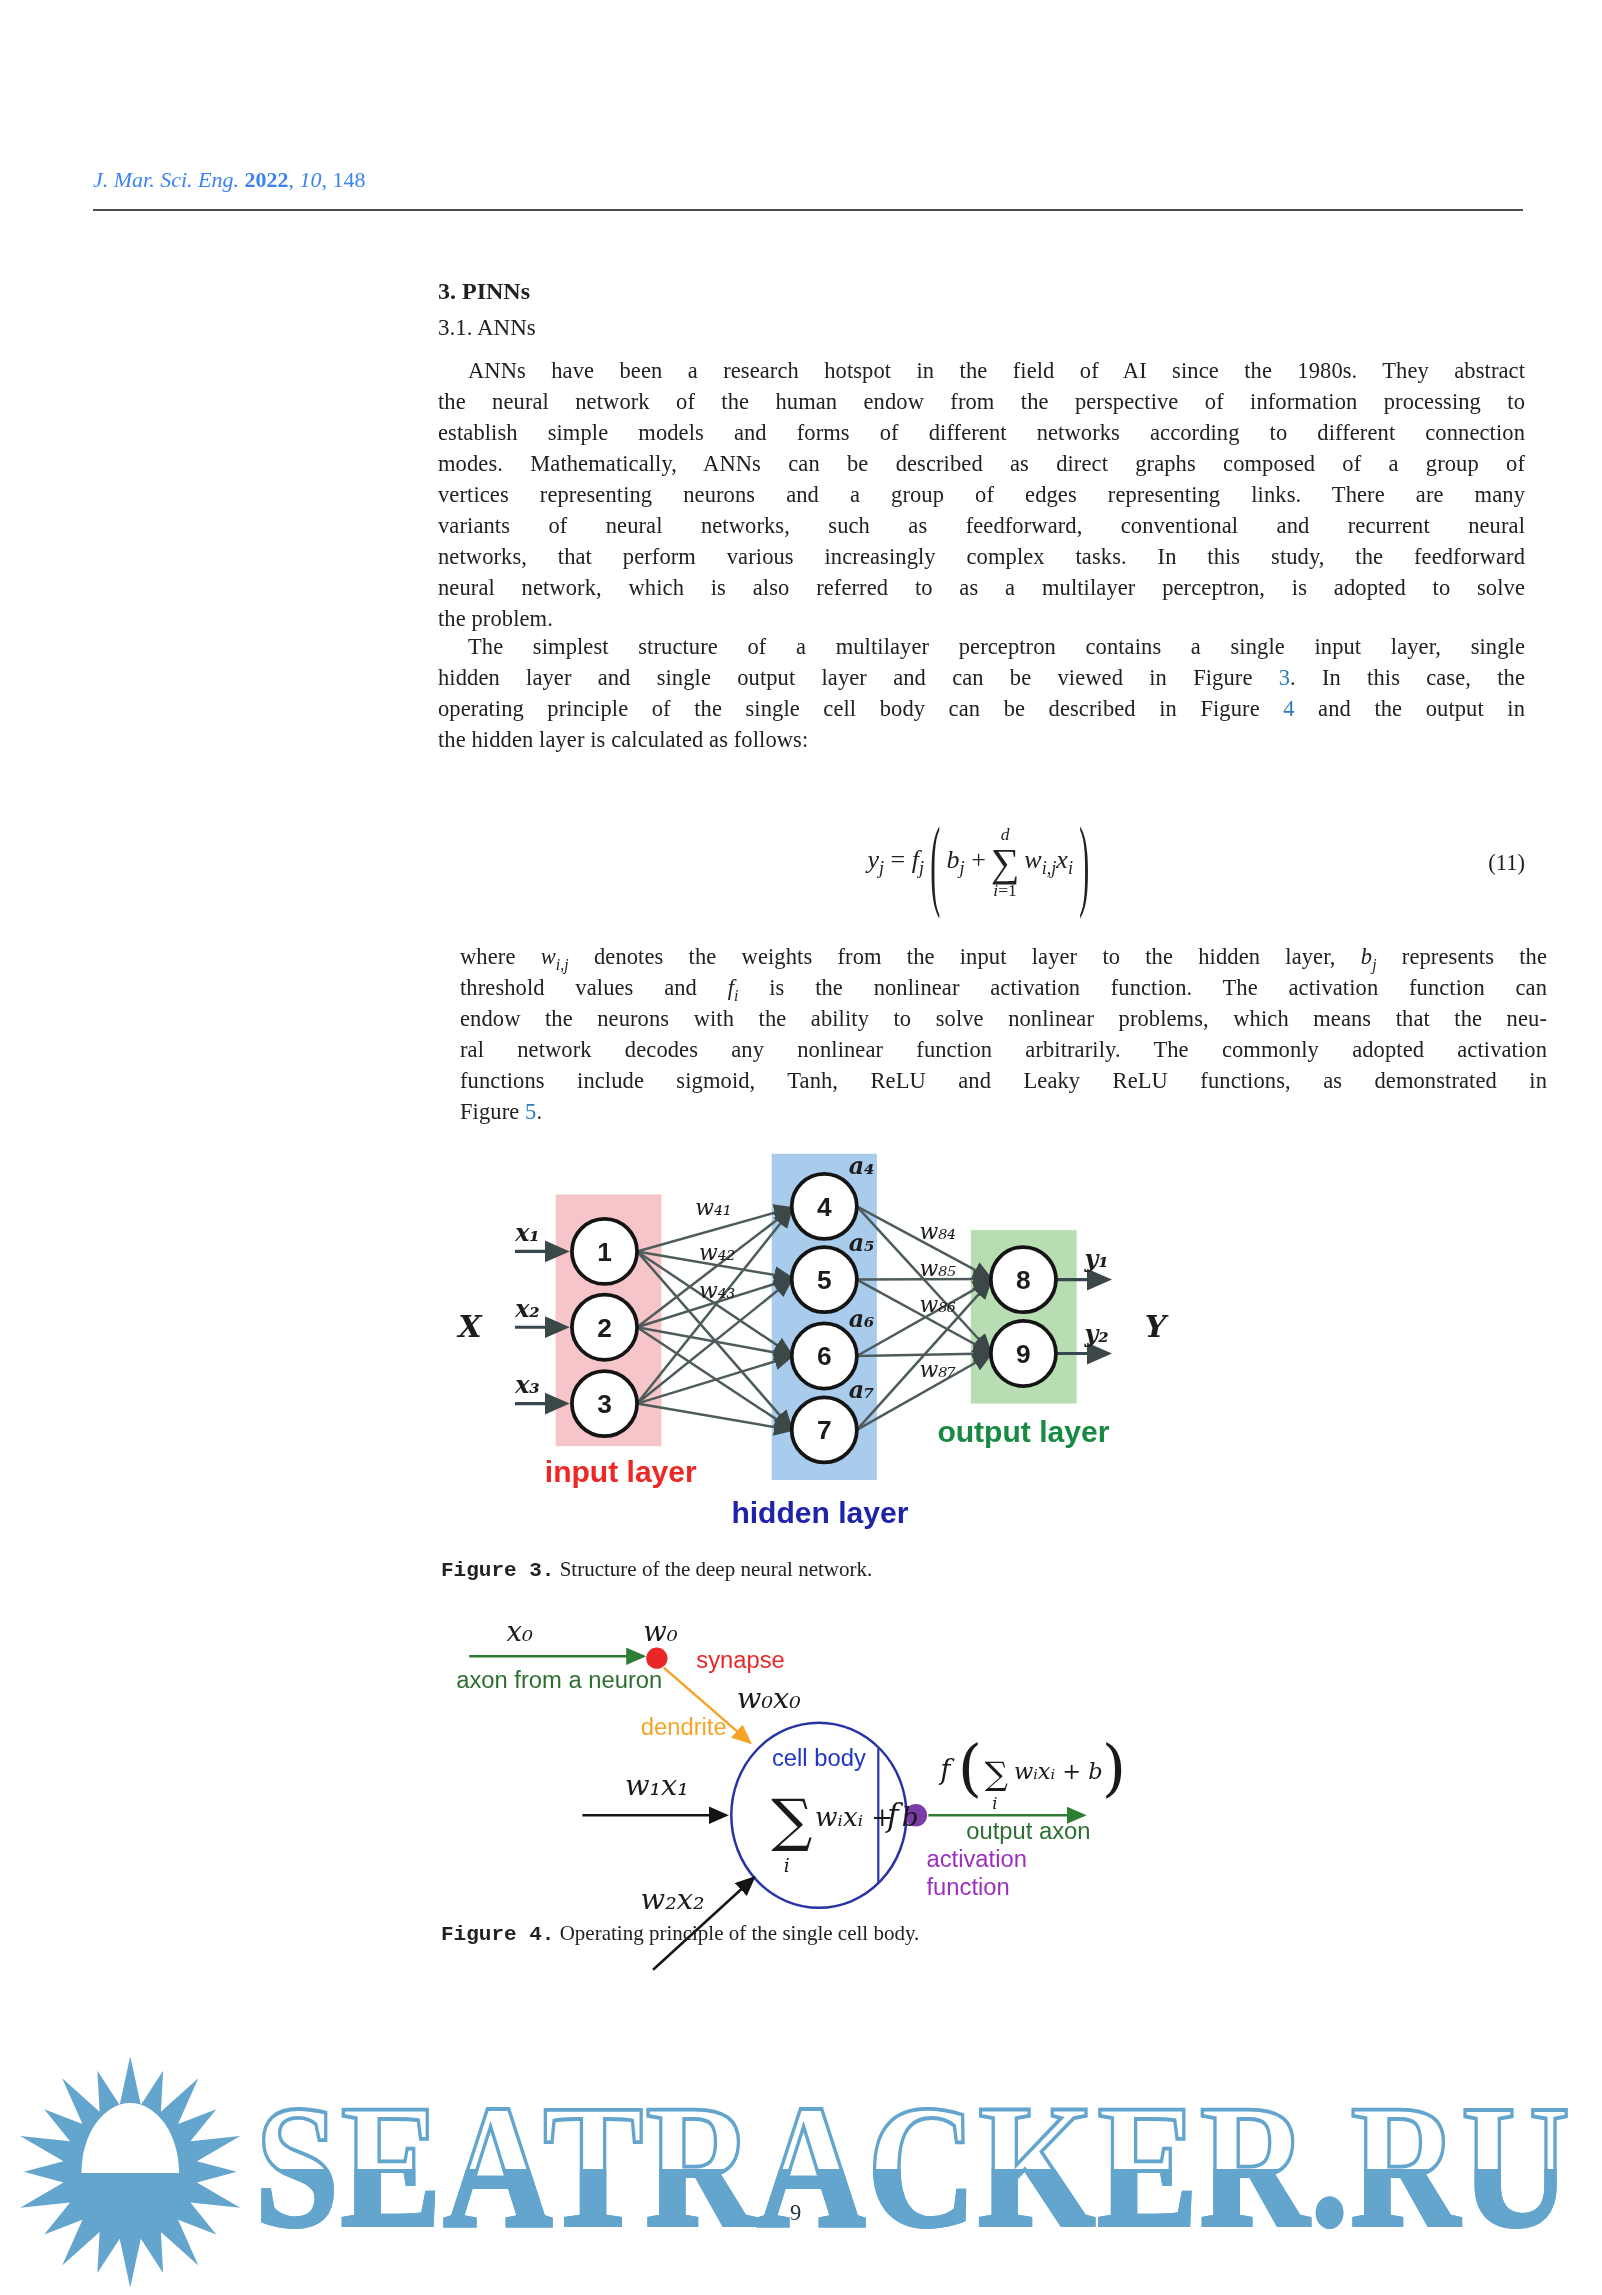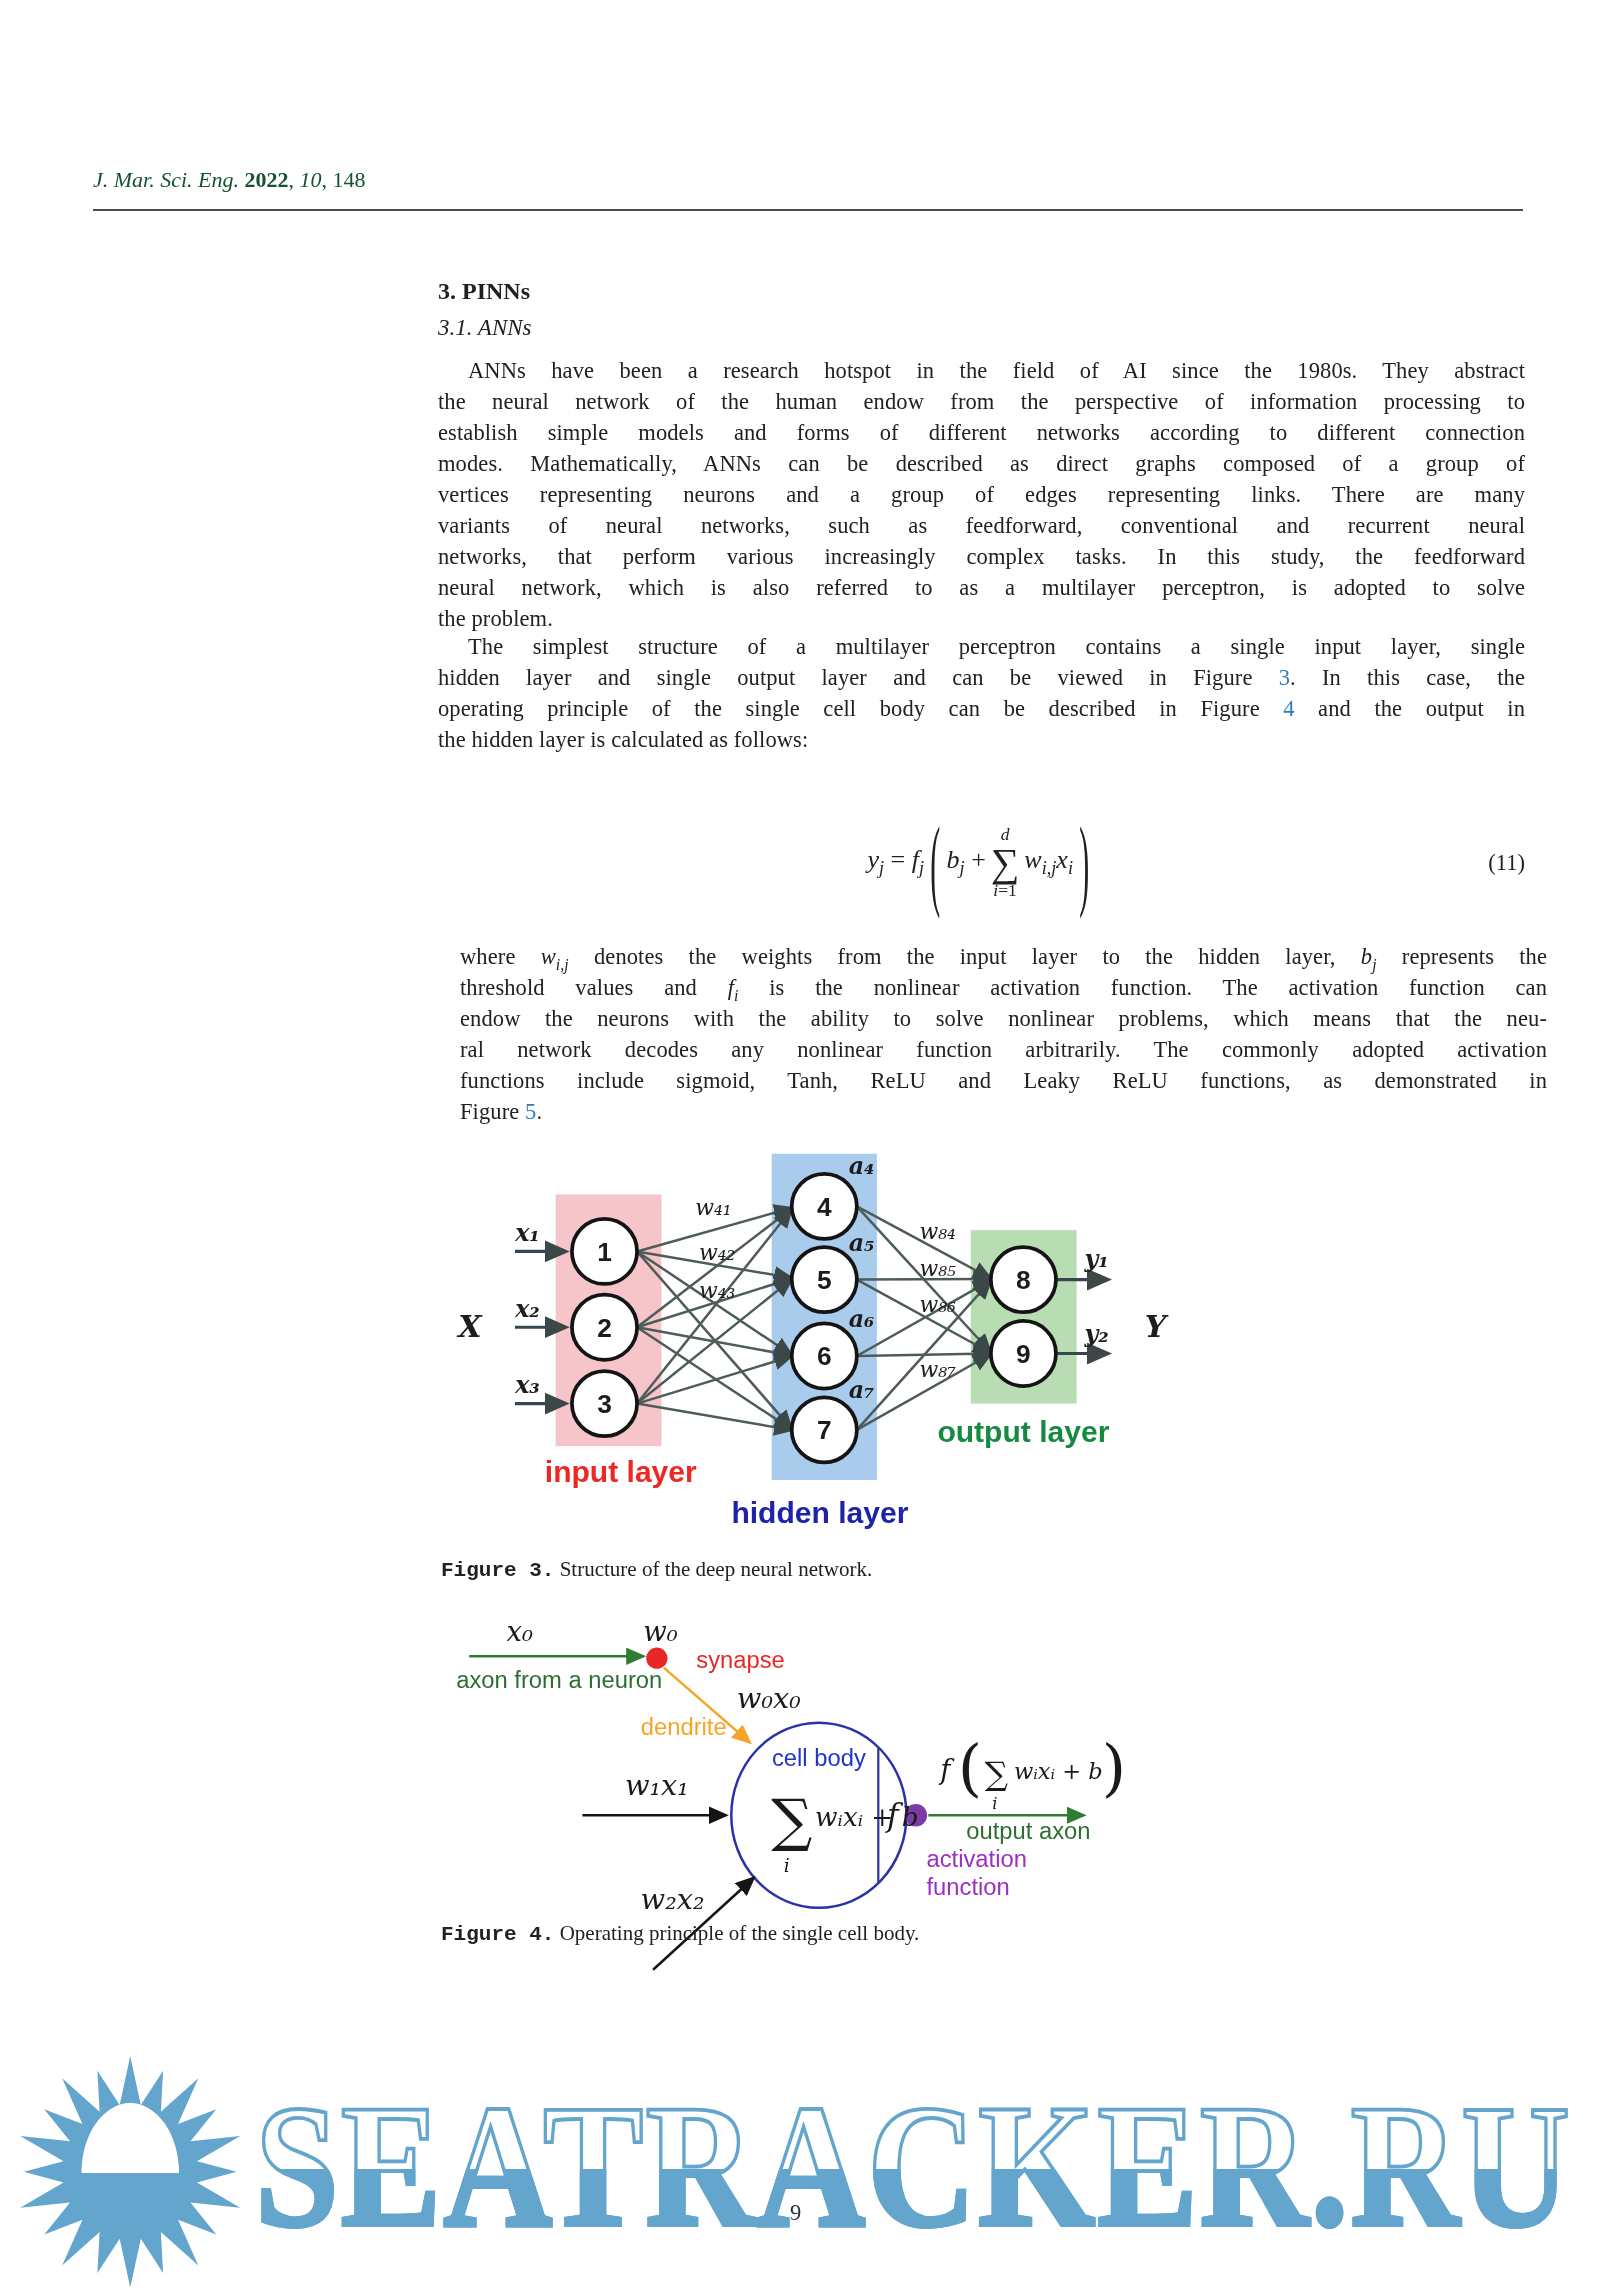--- a/index.html
+++ b/index.html
@@ -1,24 +1,24 @@
 <!DOCTYPE html>
 <html style="font-size:10px"><head>
 <meta charset="utf-8">
 <style>
   html,body{margin:0;padding:0;background:#ffffff;}
   body{width:1603px;height:2295px;position:relative;overflow:hidden;
        font-family:"Liberation Serif",serif;color:#212121;}
   .abs{position:absolute;}
   
-  .journal-header{left:93px;top:167px;font-size:22px;color:#14532d;}
+  .journal-header{left:93px;top:167px;font-size:22px;color:#3b82f6;}
   .header-rule{left:93px;top:209px;width:1430px;height:1.9px;background:#4d4d4d;}
   
   .h-bold{left:438px;top:278px;font-size:24px;font-weight:bold;text-align:right;}
-  .h-italic{left:438px;top:315px;font-size:23px;font-style:italic;}
+  .h-italic{left:438px;top:315px;font-size:23px;}
   
   .para{left:438px;width:1087px;font-size:22.5px;line-height:31px;letter-spacing:0.1px;}
   .para .ln{height:31px;white-space:nowrap;}
   .para .ln.just{white-space:normal;text-align:justify;text-align-last:justify;}
   .para .ln.indent{text-indent:30px;}
   #p1{top:355px;} #p2{top:631px;} #p3{top:941px;margin-left:22px;}
   .lnk{color:#2d7cc1;}
   i sub, sub i{font-style:italic;}
   sub{font-size:70%;}
   

